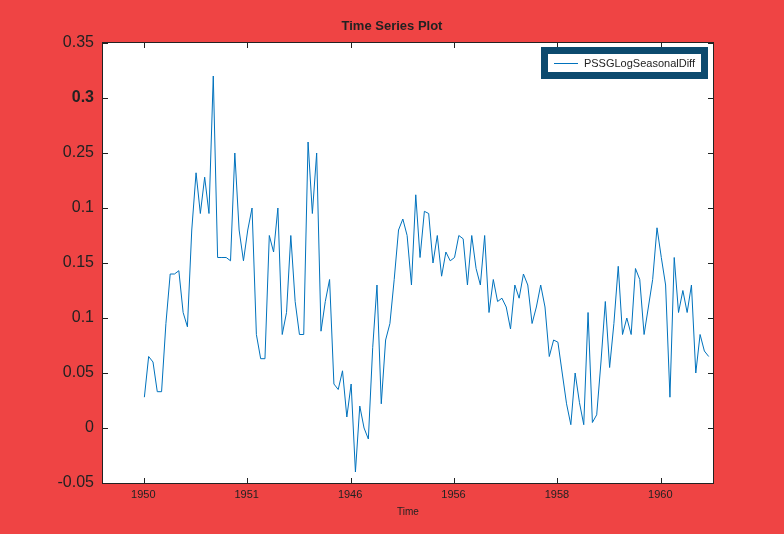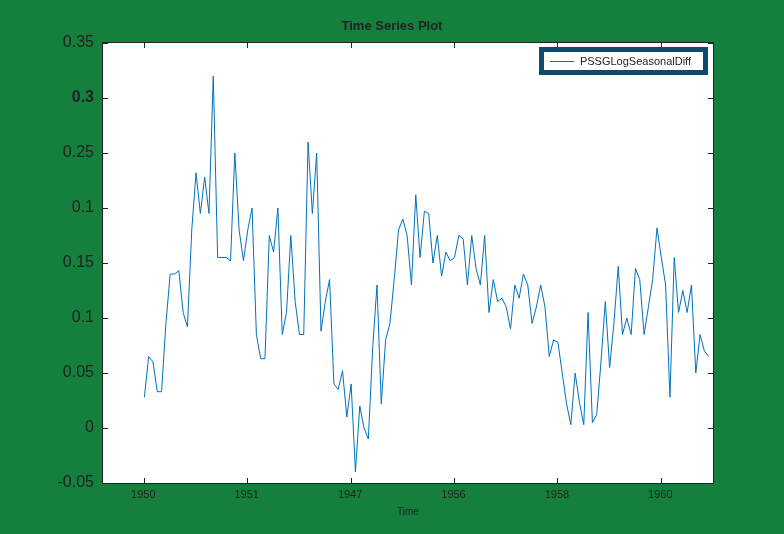--- a/index.html
+++ b/index.html
@@ -8,21 +8,21 @@
     width: 784px;
     height: 534px;
     background: #f0f0f0;
     font-family: Arial, Helvetica, sans-serif;
     overflow: hidden;
   }
   .figure {
     position: relative;
     width: 784px;
     height: 534px;
-    background: #15803d;
+    background: #ef4444;
   }
   .axes {
     position: absolute;
     left: 102px;
     top: 42px;
     width: 612px;
     height: 442px;
     background: #ffffff;
     border: 1px solid #222;
     box-sizing: border-box;
@@ -90,22 +90,22 @@
     top: 0;
     height: 5px;
     width: 1px;
     background: #222;
   }
   .legend {
     position: absolute;
     top: 47px;
     right: 76px;
     background: #ffffff;
-    border: 5px solid #0c4a6e;
-    padding: 3px 12px 3px 6px;
+    border: 7px solid #0c4a6e;
+    padding: 3px 6px 3px 6px;
     font-size: 11px;
     color: #222;
     display: flex;
     align-items: center;
     gap: 6px;
   }
   .legend-line {
     width: 24px;
     height: 1px;
     background: #0072bd;
@@ -177,19 +177,19 @@
       <div class="ytick" style="top: 317px;">0.1</div>
       <div class="ytick" style="top: 262px;">0.15</div>
       <div class="ytick" style="top: 207px;">0.1</div>
       <div class="ytick" style="top: 152px;">0.25</div>
       <div class="ytick" style="top: 97px; font-weight: bold;">0.3</div>
       <div class="ytick" style="top: 42px;">0.35</div>
     </div>
   <div id="xtick-labels">
       <div class="xtick" style="left: 143.356px;">1950</div>
       <div class="xtick" style="left: 246.746px;">1951</div>
-      <div class="xtick" style="left: 350.136px;">1947</div>
+      <div class="xtick" style="left: 350.136px;">1946</div>
       <div class="xtick" style="left: 453.525px;">1956</div>
       <div class="xtick" style="left: 556.915px;">1958</div>
       <div class="xtick" style="left: 660.305px;">1960</div>
     </div>
 
 </div>
 
 </body></html>

